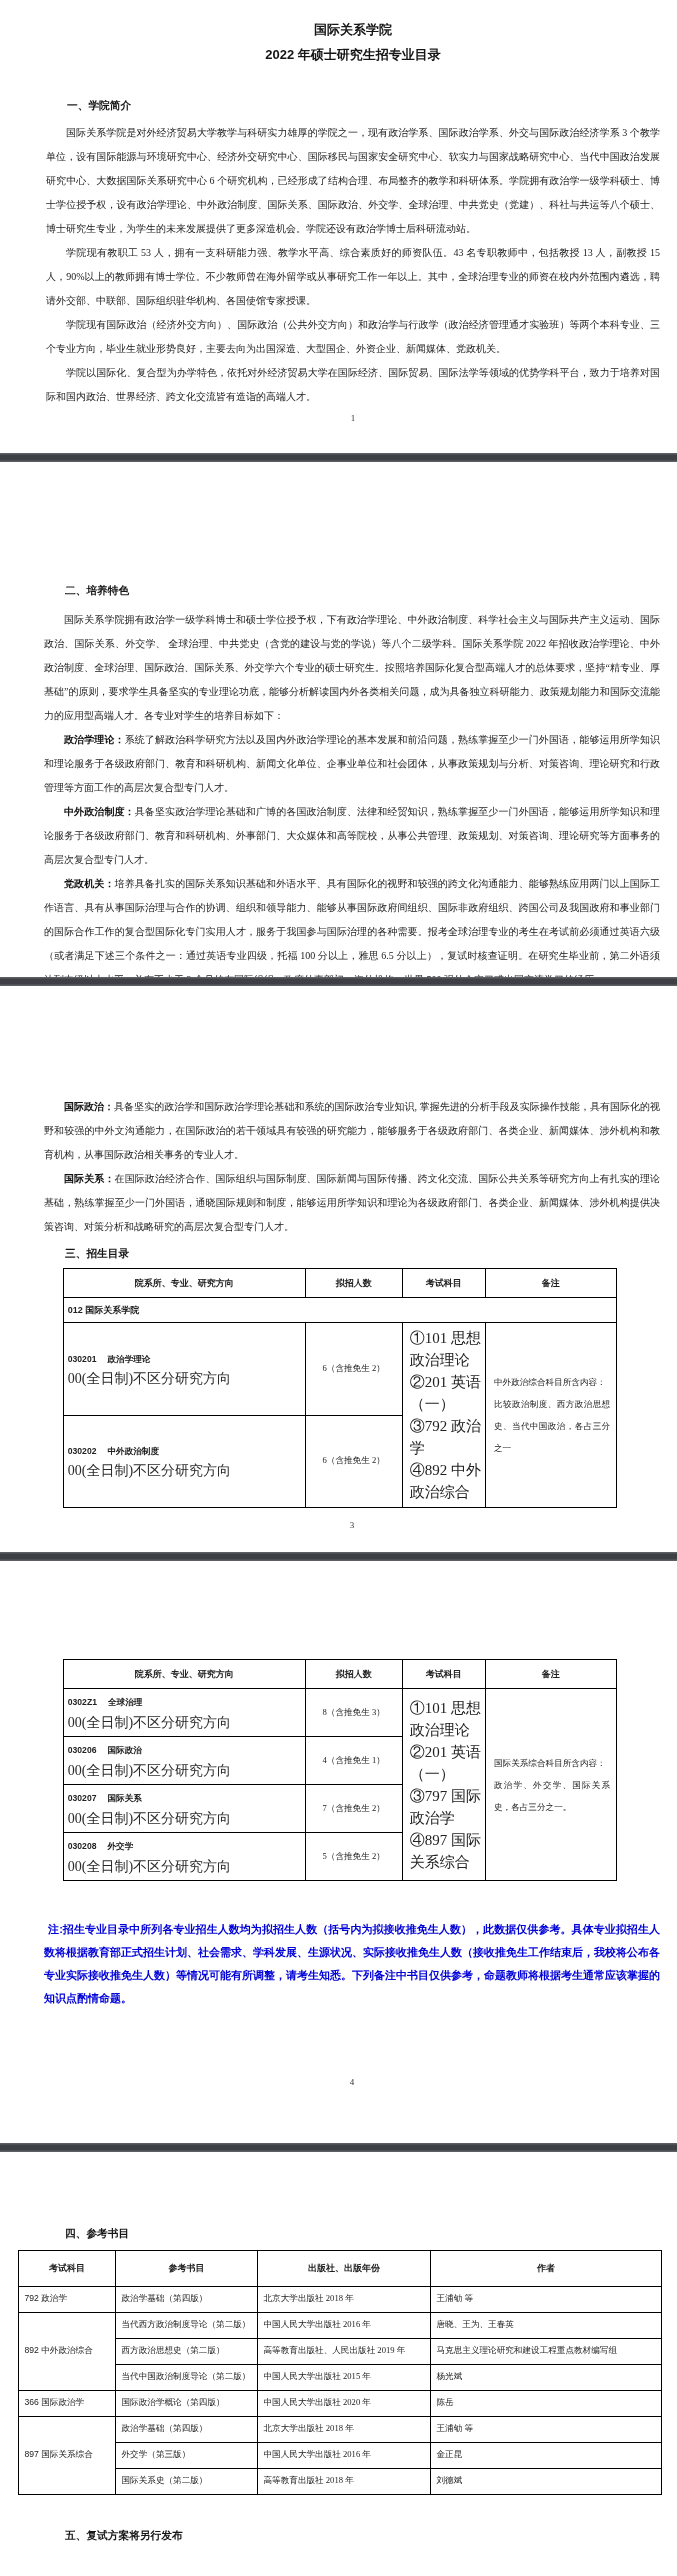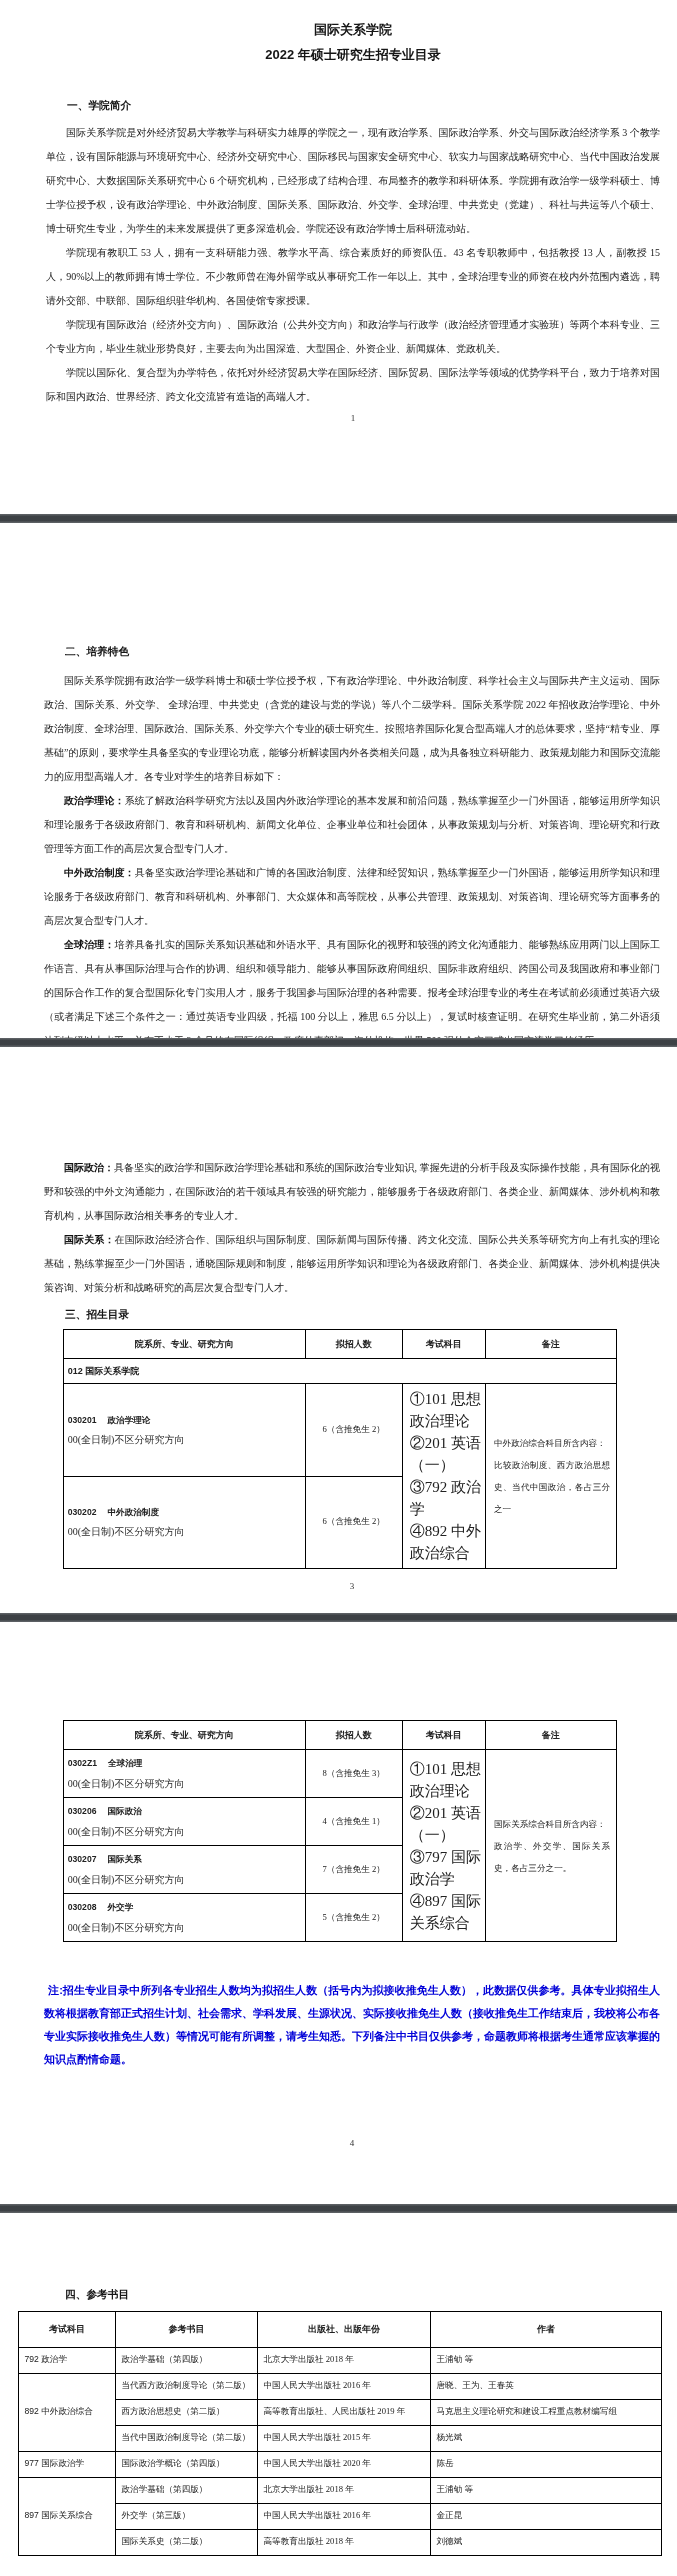--- a/index.html
+++ b/index.html
@@ -30,41 +30,41 @@
   .adm thead tr{height:29px;}
   .adm .section-row{height:25px;}
   .adm .section-row td{font-family:"Liberation Sans","DejaVu Sans",sans-serif;
       font-weight:bold;font-size:9px;padding-left:4.1px;}
   .adm .major-row{height:44px;}
   .adm2 .major-row{height:48px;}
   .adm .c1{vertical-align:middle;padding:2.8px 4.1px;}
   .adm .code-line{font-family:"Liberation Sans","DejaVu Sans",sans-serif;
       font-weight:bold;font-size:8.6px;line-height:19.3px;}
   .adm .code{margin-right:11px;}
-  .adm .dir{font-size:10px;line-height:19.3px;color:#2a2a2a;font-family:Liberation Serif, serif;}
+  .adm .dir{font-size:14px;line-height:19.3px;color:#2a2a2a;font-family:Liberation Serif, serif;}
   .adm .c2{text-align:center;vertical-align:middle;font-size:8.6px;}
   .adm .c3{vertical-align:middle;padding:4.1px 2.8px 4.1px 7px;}
   .adm .c3 div{line-height:22px;font-size:15px;}
   .adm .c4{vertical-align:middle;padding:4.1px 5.5px 4.1px 8.3px;}
   .adm .c4 div{line-height:22px;font-size:8.6px;text-align:justify;}
   
   .blue-note{color:#0000d8;font-family:"Liberation Sans","DejaVu Sans",sans-serif;
      font-weight:bold;font-size:11px;line-height:23px;text-align:justify;text-indent:4.1px;margin:0;}
   
   .ref{margin-left:-26px;width:642px;border:1.4px solid #000;table-layout:fixed;font-size:8.6px;}
   .ref th,.ref td{border:0.7px solid #000;padding:0 5.5px;}
   .ref thead tr{height:36px;}
   .ref th{font-family:"Liberation Sans","DejaVu Sans",sans-serif;font-weight:bold;
      font-size:9px;text-align:center;}
   .ref tbody tr{height:26px;}
   .ref .subj{font-family:"Liberation Sans","DejaVu Sans",sans-serif;font-weight:normal;
      text-align:left;vertical-align:middle;font-size:8.6px;}
   .ref td{vertical-align:middle;}
   
-  #page1{height:514px;padding-top:16.6px;padding-left:46px;}
+  #page1{height:453px;padding-top:16.6px;padding-left:46px;}
   #page1 .sec-heading{margin-top:30px;}
   #page1 .paras{margin-top:8.3px;}
   #page1 .pagenum{margin-top:1.4px;}
   #page2{height:515px;padding-top:120px;}
   #page2 .paras{margin-top:9.7px;}
   #page2 .pagenum{margin-top:16.6px;}
   #page3{height:566px;padding-top:109px;}
   #page3 .sec-heading{margin-top:5.5px;}
   #page3 .adm{margin-top:7px;}
   #page3 .pagenum{margin-top:9.7px;}
@@ -92,21 +92,21 @@
 </div>
 
 <div class="page-sep"></div>
 
 <div class="page" id="page2">
   <div class="sec-heading">二、培养特色</div>
   <div class="paras">
     <p class="para">国际关系学院拥有政治学一级学科博士和硕士学位授予权，下有政治学理论、中外政治制度、科学社会主义与国际共产主义运动、国际政治、国际关系、外交学、 全球治理、中共党史（含党的建设与党的学说）等八个二级学科。国际关系学院 2022 年招收政治学理论、中外政治制度、全球治理、国际政治、国际关系、外交学六个专业的硕士研究生。按照培养国际化复合型高端人才的总体要求，坚持“精专业、厚基础”的原则，要求学生具备坚实的专业理论功底，能够分析解读国内外各类相关问题，成为具备独立科研能力、政策规划能力和国际交流能力的应用型高端人才。各专业对学生的培养目标如下：</p>
     <p class="para"><span class="lead">政治学理论：</span><span>系统了解政治科学研究方法以及国内外政治学理论的基本发展和前沿问题，熟练掌握至少一门外国语，能够运用所学知识和理论服务于各级政府部门、教育和科研机构、新闻文化单位、企事业单位和社会团体，从事政策规划与分析、对策咨询、理论研究和行政管理等方面工作的高层次复合型专门人才。</span></p>
     <p class="para"><span class="lead">中外政治制度：</span><span>具备坚实政治学理论基础和广博的各国政治制度、法律和经贸知识，熟练掌握至少一门外国语，能够运用所学知识和理论服务于各级政府部门、教育和科研机构、外事部门、大众媒体和高等院校，从事公共管理、政策规划、对策咨询、理论研究等方面事务的高层次复合型专门人才。</span></p>
-    <p class="para"><span class="lead">全球治理：</span><span>培养具备扎实的国际关系知识基础和外语水平、具有国际化的视野和较强的跨文化沟通能力、能够熟练应用两门以上国际工作语言、具有从事国际治理与合作的协调、组织和领导能力、能够从事国际政府间组织、国际非政府组织、跨国公司及我国政府和事业部门的国际合作工作的复合型国际化专门实用人才，服务于我国参与国际治理的各种需要。报考全球治理专业的考生在考试前必须通过英语六级（或者满足下述三个条件之一：通过英语专业四级，托福 100 分以上，雅思 6.5 分以上），复试时核查证明。在研究生毕业前，第二外语须达到中级以上水平，并有不少于 3 个月的在国际组织、政府外事部门、海外机构、世界 500 强外企实习或出国交流学习的经历。</span></p>
+    <p class="para"><span class="lead">党政机关：</span><span>培养具备扎实的国际关系知识基础和外语水平、具有国际化的视野和较强的跨文化沟通能力、能够熟练应用两门以上国际工作语言、具有从事国际治理与合作的协调、组织和领导能力、能够从事国际政府间组织、国际非政府组织、跨国公司及我国政府和事业部门的国际合作工作的复合型国际化专门实用人才，服务于我国参与国际治理的各种需要。报考全球治理专业的考生在考试前必须通过英语六级（或者满足下述三个条件之一：通过英语专业四级，托福 100 分以上，雅思 6.5 分以上），复试时核查证明。在研究生毕业前，第二外语须达到中级以上水平，并有不少于 3 个月的在国际组织、政府外事部门、海外机构、世界 500 强外企实习或出国交流学习的经历。</span></p>
   </div>
   <div class="pagenum">2</div>
 </div>
 
 <div class="page-sep"></div>
 
 <div class="page" id="page3">
   <div class="paras">
     <p class="para"><span class="lead">国际政治：</span><span>具备坚实的政治学和国际政治学理论基础和系统的国际政治专业知识, 掌握先进的分析手段及实际操作技能，具有国际化的视野和较强的中外文沟通能力，在国际政治的若干领域具有较强的研究能力，能够服务于各级政府部门、各类企业、新闻媒体、涉外机构和教育机构，从事国际政治相关事务的专业人才。</span></p>
     <p class="para"><span class="lead">国际关系：</span><span>在国际政治经济合作、国际组织与国际制度、国际新闻与国际传播、跨文化交流、国际公共关系等研究方向上有扎实的理论基础，熟练掌握至少一门外国语，通晓国际规则和制度，能够运用所学知识和理论为各级政府部门、各类企业、新闻媒体、涉外机构提供决策咨询、对策分析和战略研究的高层次复合型专门人才。</span></p>
@@ -263,21 +263,21 @@
         <td>西方政治思想史（第二版）</td>
         <td>高等教育出版社、人民出版社 2019 年</td>
         <td>马克思主义理论研究和建设工程重点教材编写组</td>
       </tr>
       <tr>
         <td>当代中国政治制度导论（第二版）</td>
         <td>中国人民大学出版社 2015 年</td>
         <td>杨光斌</td>
       </tr>
       <tr>
-        <td class="subj">977 国际政治学</td>
+        <td class="subj">366 国际政治学</td>
         <td>国际政治学概论（第四版）</td>
         <td>中国人民大学出版社 2020 年</td>
         <td>陈岳</td>
       </tr>
       <tr>
         <td class="subj" rowspan="3">897 国际关系综合</td>
         <td>政治学基础（第四版）</td>
         <td>北京大学出版社 2018 年</td>
         <td>王浦劬 等</td>
       </tr>

